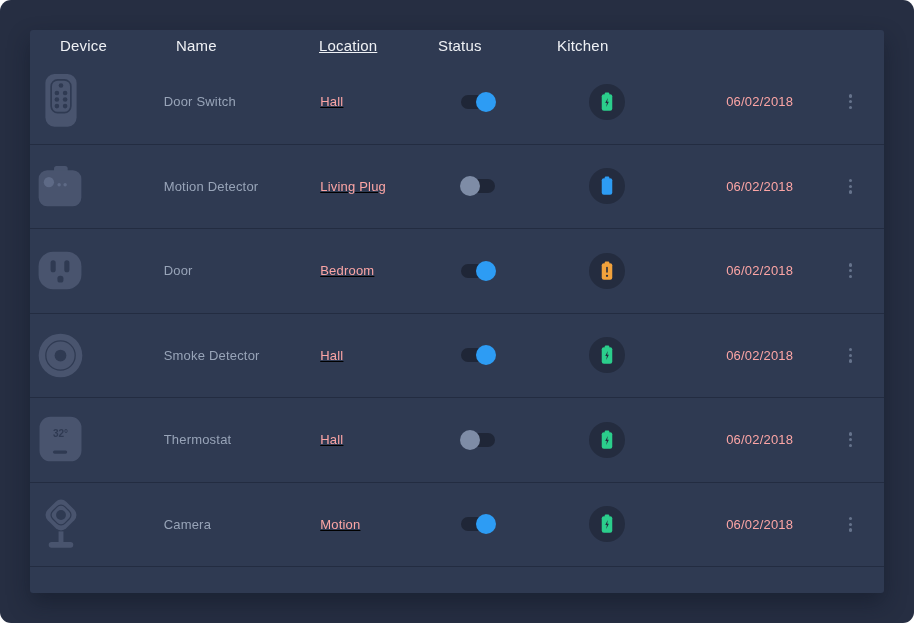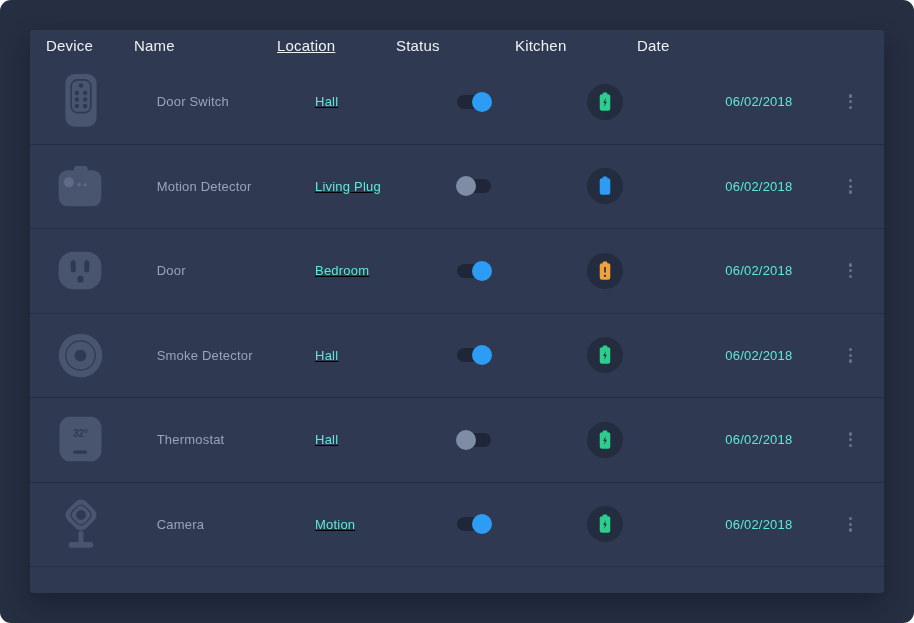--- a/index.html
+++ b/index.html
@@ -1,30 +1,30 @@
 <!DOCTYPE html>
 <html><head>
 <meta charset="utf-8">
 <style>
   html,body{margin:0;padding:0;background:#ffffff;font-family:"Liberation Sans","DejaVu Sans",sans-serif;}
   .screen{position:relative;width:914px;height:623px;border-radius:11px;overflow:hidden;background:#262E42;}
   .card{position:absolute;left:30px;top:30px;width:854px;height:563px;background:#2F3A52;border-radius:3px;
         box-shadow:0 10px 22px rgba(14,19,33,0.45);}
-  .header-row{display:flex;align-items:center;height:30px;padding-left:16px;color:#EFF1F5;font-size:15px;letter-spacing:.2px;}
-  .row{display:flex;align-items:center;height:84.5px;padding-left:20px;box-sizing:border-box;border-bottom:1px solid rgba(23,30,48,0.5);gap:24px;}
+  .header-row{display:flex;align-items:center;height:30px;padding-left:30px;color:#EFF1F5;font-size:15px;letter-spacing:.2px;}
+  .row{display:flex;align-items:center;height:84.5px;box-sizing:border-box;border-bottom:1px solid rgba(23,30,48,0.5);gap:24px;}
   .cell{display:flex;align-items:center;}
   .col-device{width:88px;}
-  .col-name{width:143px;}
+  .col-name{width:143px;margin-left:28px;}
   .col-location{width:119px;text-decoration:underline;}
   .col-status{width:119px;}
   .col-battery{width:122px;}
   .col-date{flex:1;}
   .col-menu{width:72px;justify-content:center;}
   .name{color:#98A4B8;font-size:13px;letter-spacing:.2px;}
-  .muted{color:#5eead4;font-size:13px;letter-spacing:.2px;}
+  .muted{color:#fca5a5;font-size:13px;letter-spacing:.2px;}
   .device-icon{display:flex;align-items:center;justify-content:flex-end;width:54px;height:72px;}
   
   .toggle{position:relative;width:36px;height:20px;margin-left:5px;cursor:pointer;}
   .toggle .track{position:absolute;left:1px;top:3px;width:34px;height:14px;border-radius:7px;background:#1F2637;}
   .toggle .knob{position:absolute;top:0;width:20px;height:20px;border-radius:50%;}
   .toggle.on .knob{right:0;background:#2D9CF4;}
   .toggle.off .knob{left:0;background:#7E8CA6;}
   
   .badge{display:flex;align-items:center;justify-content:center;width:36px;height:36px;border-radius:50%;background:#242C3F;}
   .badge .bolt,.badge .excl{display:none;}
@@ -41,21 +41,20 @@
 <body>
 
 <div class="screen">
   <div class="card">
     <div class="header-row">
       <div class="cell col-device">Device</div>
       <div class="cell col-name">Name</div>
       <div class="cell col-location">Location</div>
       <div class="cell col-status">Status</div>
       <div class="cell col-battery">Kitchen</div>
-      <div class="cell col-date">Date</div>
       <div class="cell col-menu"></div>
     </div>
     <div id="table-body">
   <div class="row">
     <div class="cell col-device">
       <span class="device-icon">
               <svg viewBox="0 0 56 72" width="46" height="62">
     <rect x="9" y="2" width="38" height="64" rx="11" fill="#49546E"></rect>
     <rect x="16" y="9" width="24" height="40" rx="8" fill="none" stroke="#2F3A52" stroke-width="2"></rect>
     <circle cx="28" cy="16" r="2.8" fill="#2F3A52"></circle>

